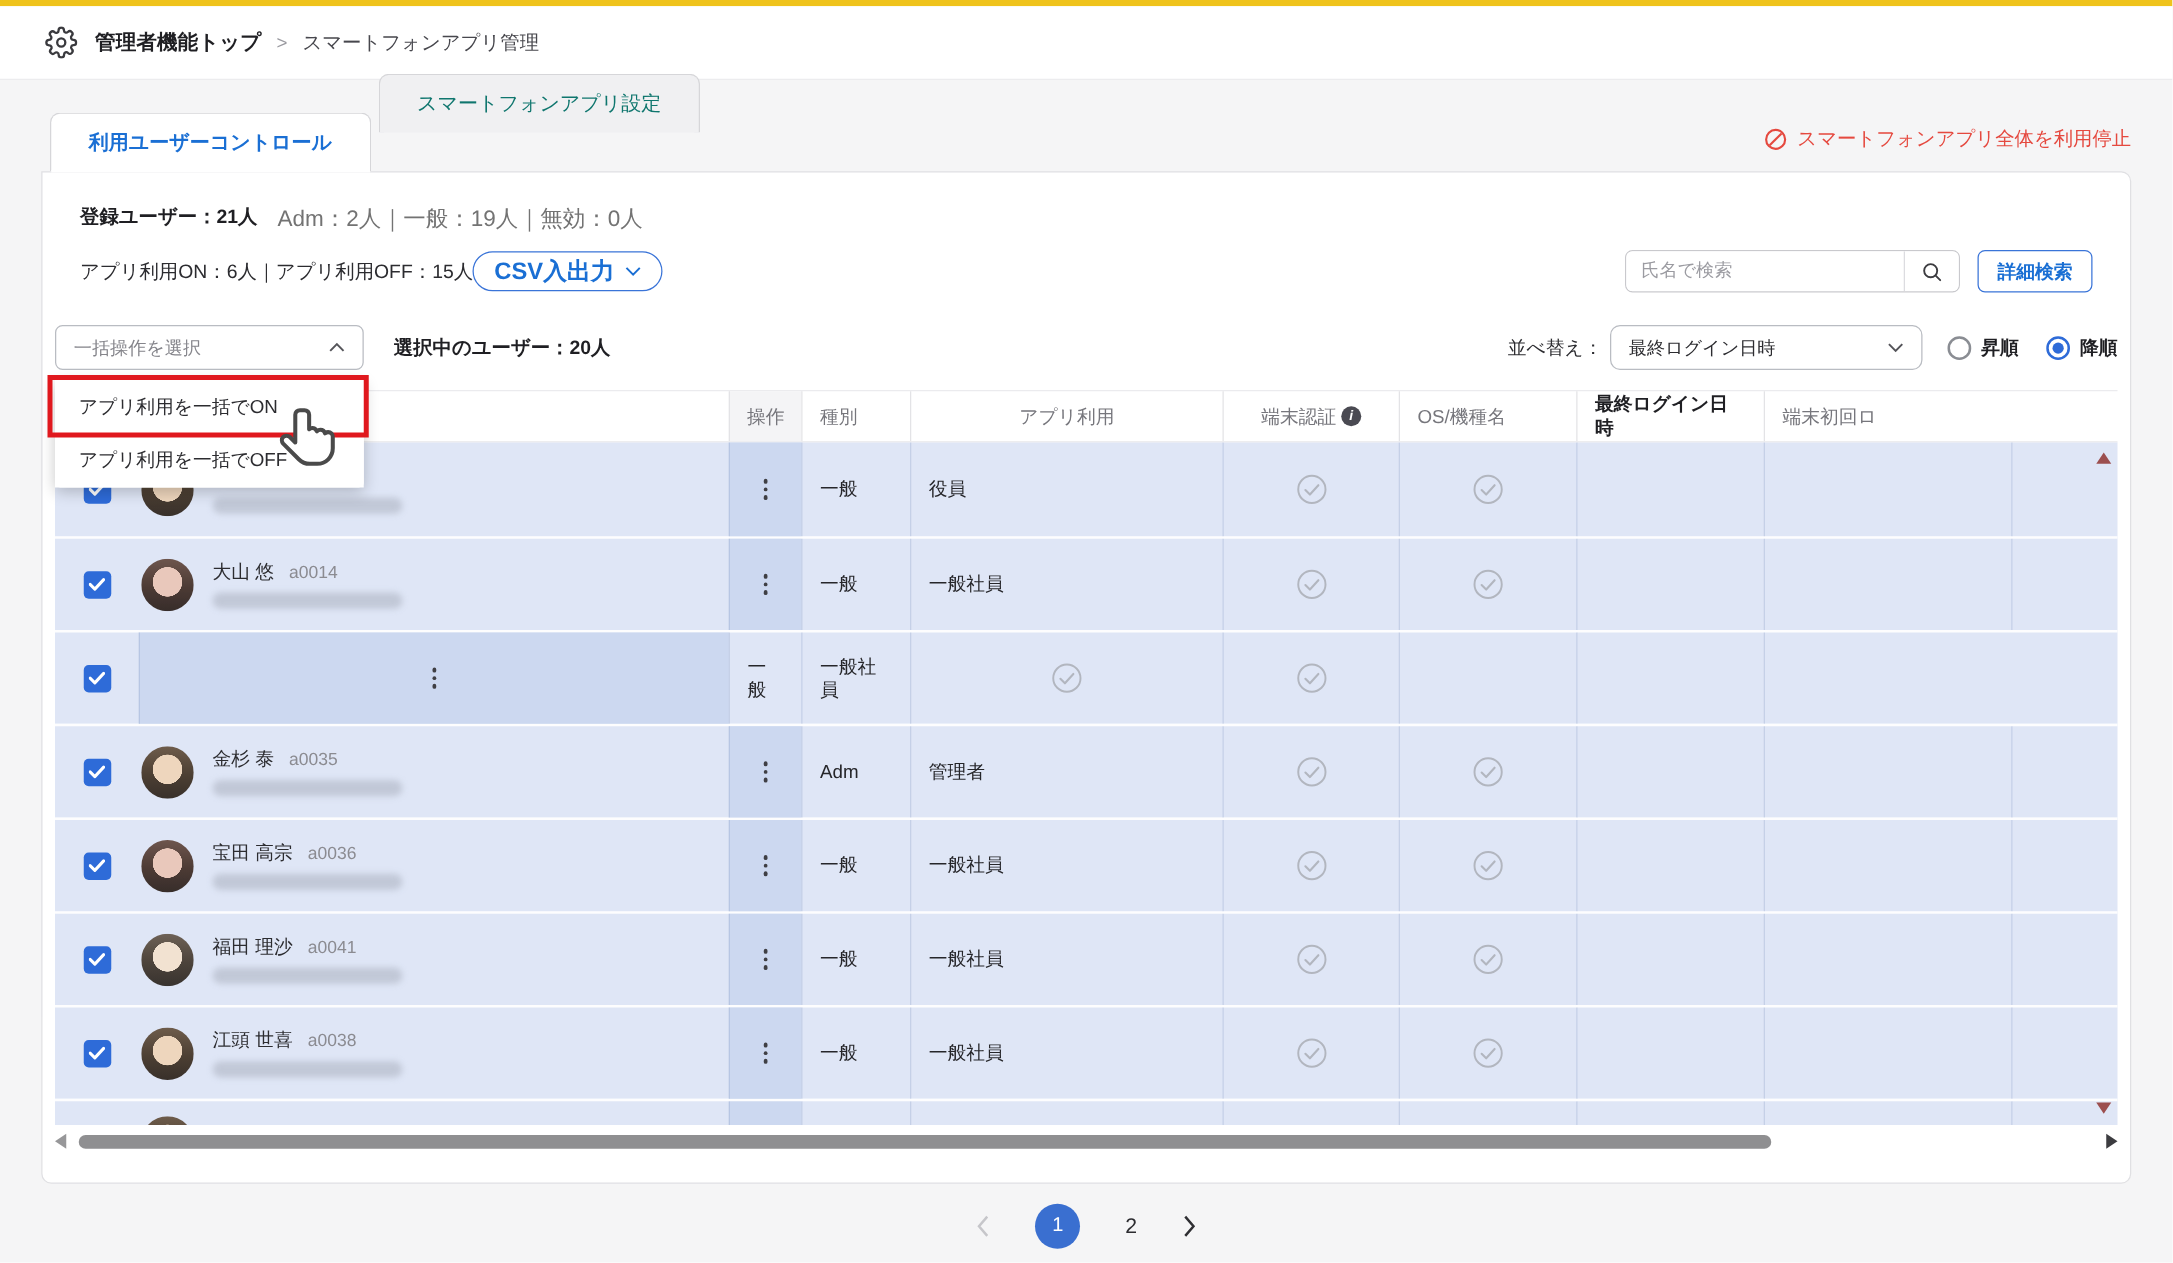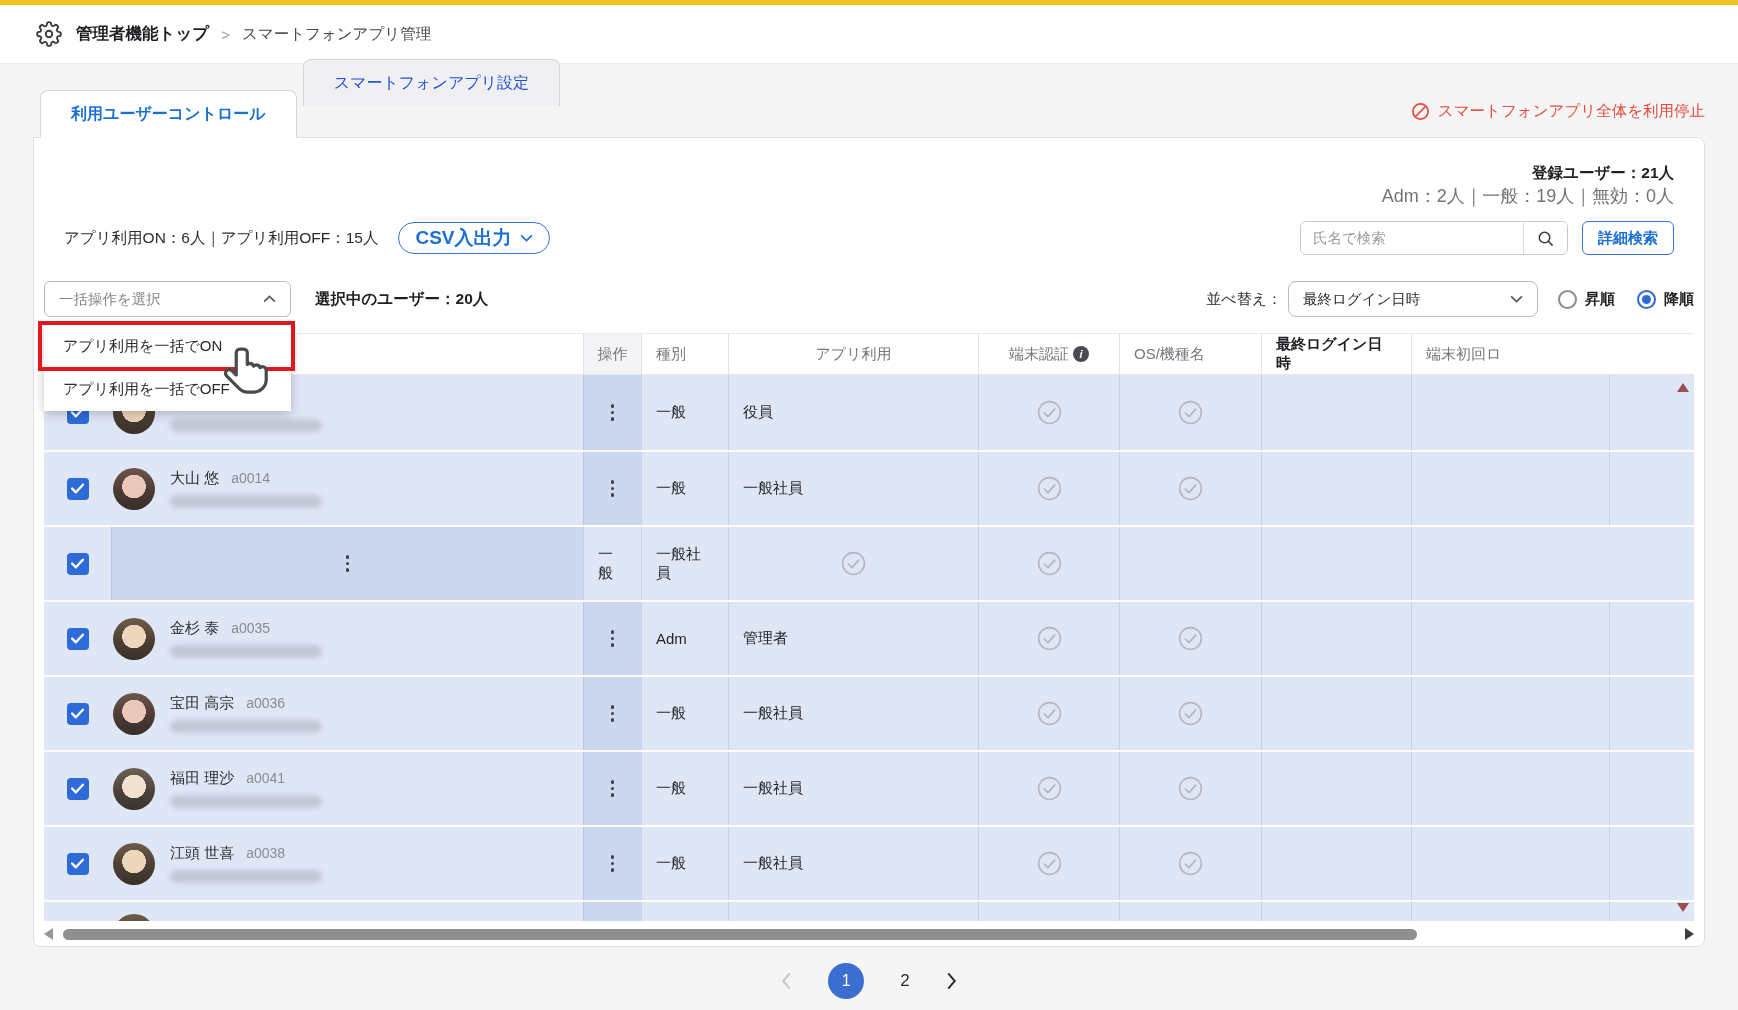--- a/index.html
+++ b/index.html
@@ -26,34 +26,34 @@
   
   .tabs-row { display:flex; align-items:flex-end; justify-content:space-between; margin-top:26px; height:47px; }
   .tabs { display:flex; gap:6px; margin-left:7px; }
   .tab {
     height:47px; display:flex; align-items:center; padding:0 30px;
     border:1px solid #d6d6d9; border-bottom:none; border-radius:8px 8px 0 0;
     font-size:16px; cursor:pointer; position:relative;
   }
   .tab.active { background:#fff; color:#1a6fd4; font-weight:bold; z-index:2;margin-top:31px; }
   .tab.active::after { content:""; position:absolute; left:0; right:0; bottom:-1px; height:2px; background:#fff; }
-  .tab.inactive { background:#f0f0f2; color:#1d4ed8; }
+  .tab.inactive { background:#f0f0f2; color:#0f766e; }
   .stop-link { display:flex; align-items:center; gap:8px; color:#e5493f; font-size:15.5px; margin-bottom:15px; cursor:pointer; }
 
   
   .panel {
     background:#fff; border:1px solid #e0e0e3; border-radius:0 8px 8px 8px;
     height:810px; position:relative;
   }
   .stats { padding:25px 30px 0 30px; }
-  .stats-line1 { font-size:15.5px; display:flex; align-items:flex-end;flex-direction:column; }
+  .stats-line1 { font-size:15.5px; display:flex; align-items:flex-start; }
   .stat-registered { font-weight:bold; color:#1f1f23; }
   .stat-breakdown { color:#737373; font-size:18px; margin-left:16px; }
   .stats-line2 { margin-top:13px; display:flex; align-items:center; justify-content:space-between; }
-  .stats-line2-left { display:flex; align-items:center; gap:20px; }
+  .stats-line2-left { display:flex; align-items:center; }
   .stat-usage { font-size:15.5px; color:#2c2c30; }
   .csv-btn {
     height:32px; padding:0 16px; border:1px solid #3a74d8; border-radius:16px;
     background:#fff; color:#1a6fd4; font-weight:bold; font-size:19px;
     display:flex; align-items:center; gap:8px; cursor:pointer;
   }
   .stats-line2-right { display:flex; align-items:center; gap:14px; }
   .searchbox { display:flex; width:268px; height:34px; border:1px solid #c9c9cd; border-radius:6px; background:#fff; overflow:hidden; }
   .searchbox input { border:none; outline:none; flex:1; padding:0 12px; font-size:14.5px; color:#333; font-family:inherit; }
   .searchbox input::placeholder { color:#9b9ba1; }

